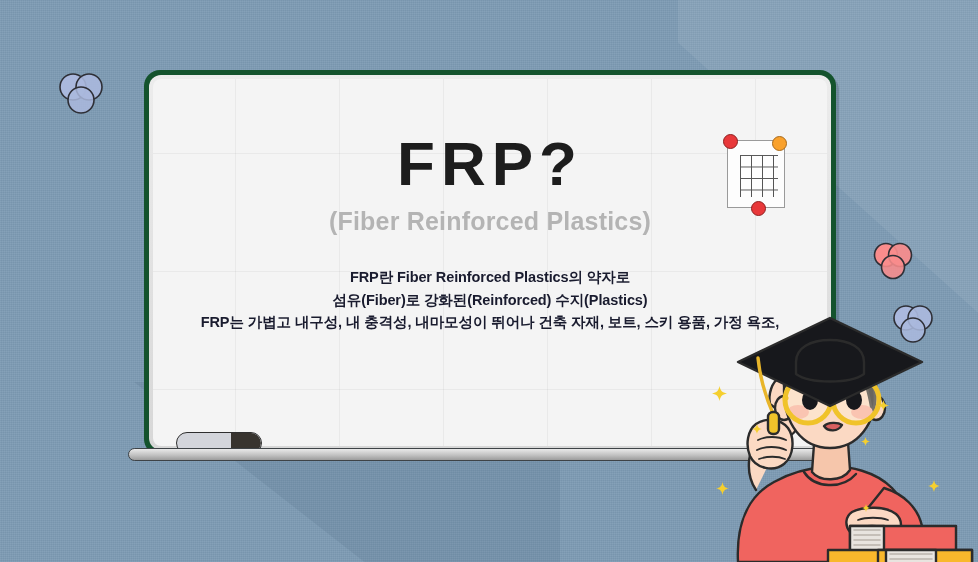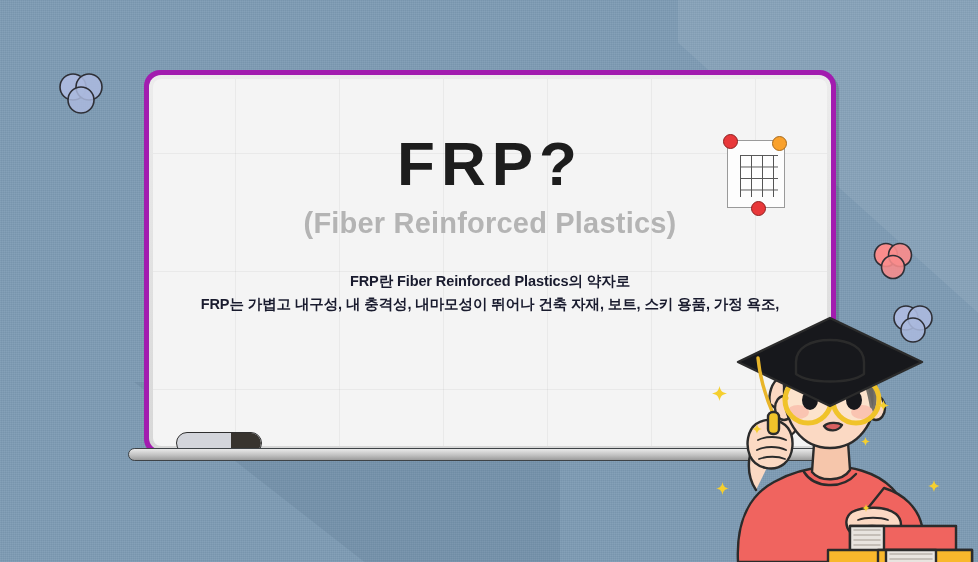--- a/index.html
+++ b/index.html
@@ -35,21 +35,21 @@
 
   
   .tri { position:absolute; }
   .tri svg { display:block; }
 
   
   #board {
     position:absolute;
     left:144px; top:70px; width:692px; height:385px;
     border-radius:16px;
-    background:#a21caf;
+    background:#14532d;
     padding:5px;
     box-shadow: 3px 4px 0 rgba(30,48,66,.22);
   }
   #board-bevel {
     width:100%; height:100%;
     border-radius:12px;
     background:linear-gradient(180deg,#ececec 0%, #d7d7d7 100%);
     padding:4px;
   }
   #board-face {
@@ -76,21 +76,21 @@
   }
   #title {
     font-size:62px;
     font-weight:700;
     letter-spacing:6px;
     color:#1d1d1d;
     line-height:1;
   }
   #subtitle {
     margin-top:12px;
-    font-size:29px;
+    font-size:25px;
     font-weight:700;
     letter-spacing:.2px;
     color:#b4b4b4;
   }
   #paragraph { margin-top:30px; }
   .pline {
     font-size:14.5px;
     font-weight:700;
     color:#191b2e;
     line-height:22.5px;
@@ -196,20 +196,21 @@
         <div class="pin" id="pin-tl"></div>
         <div class="pin" id="pin-tr"></div>
         <div class="pin" id="pin-bc"></div>
       </div>
 
       <div id="board-content">
         <div id="title">FRP?</div>
         <div id="subtitle">(Fiber Reinforced Plastics)</div>
         <div id="paragraph">
           <div class="pline">FRP란 Fiber Reinforced Plastics의 약자로</div>
+          <div class="pline">섬유(Fiber)로 강화된(Reinforced) 수지(Plastics)</div>
           <div class="pline">FRP는 가볍고 내구성, 내 충격성, 내마모성이 뛰어나 건축 자재, 보트, 스키 용품, 가정 욕조,</div>
         </div>
       </div>
     </div>
   </div>
 </div>
 
 <div id="marker">
   <div id="marker-cap"></div>
 </div>

